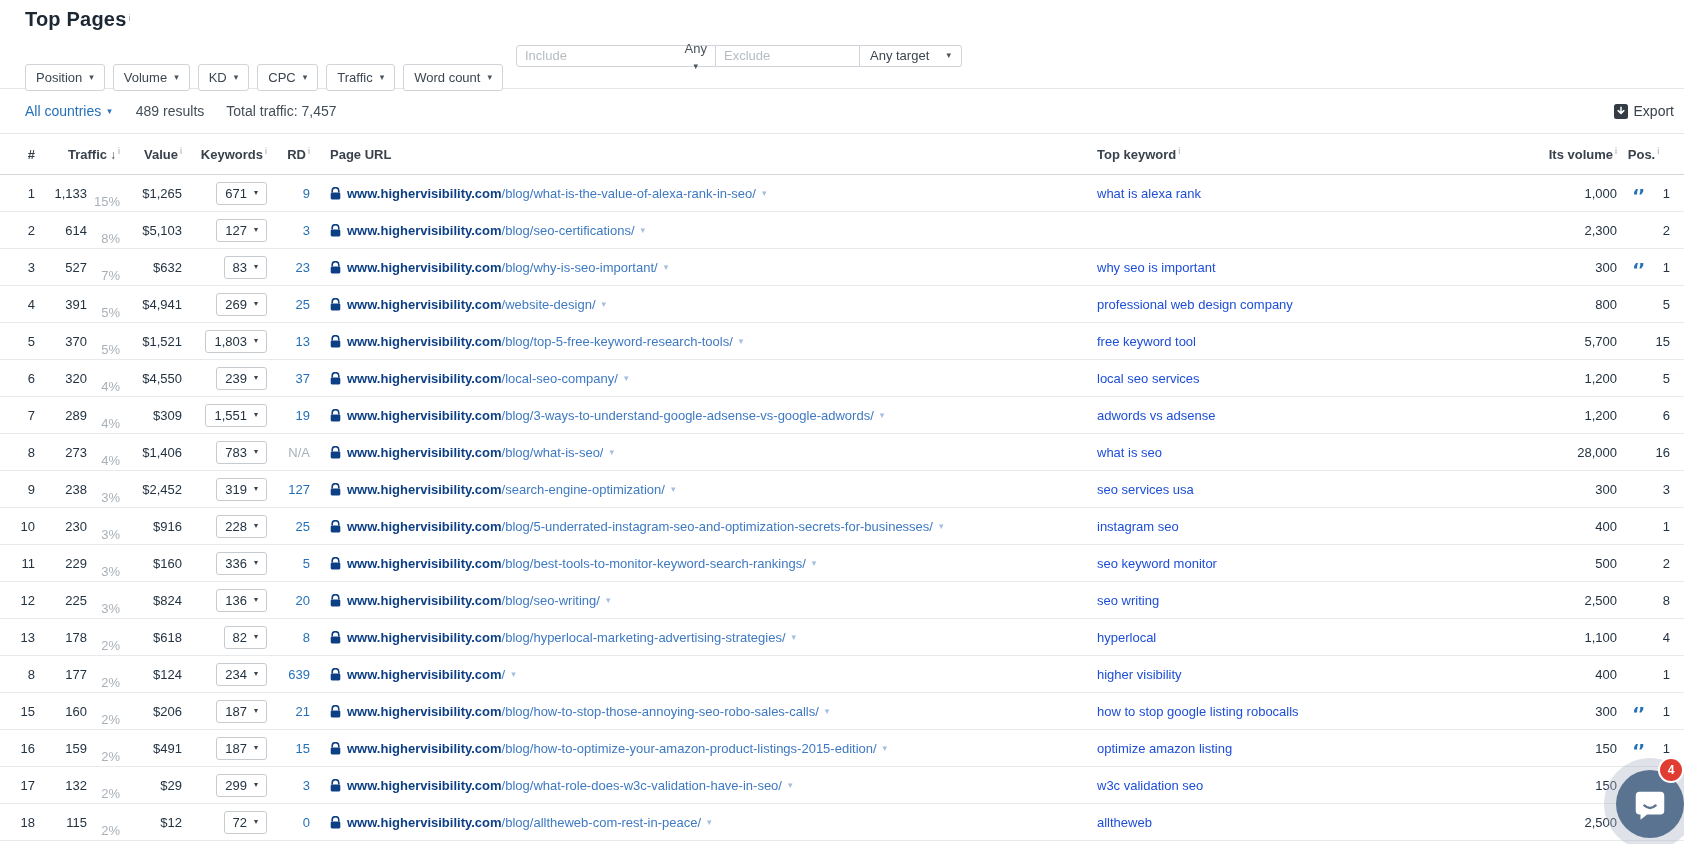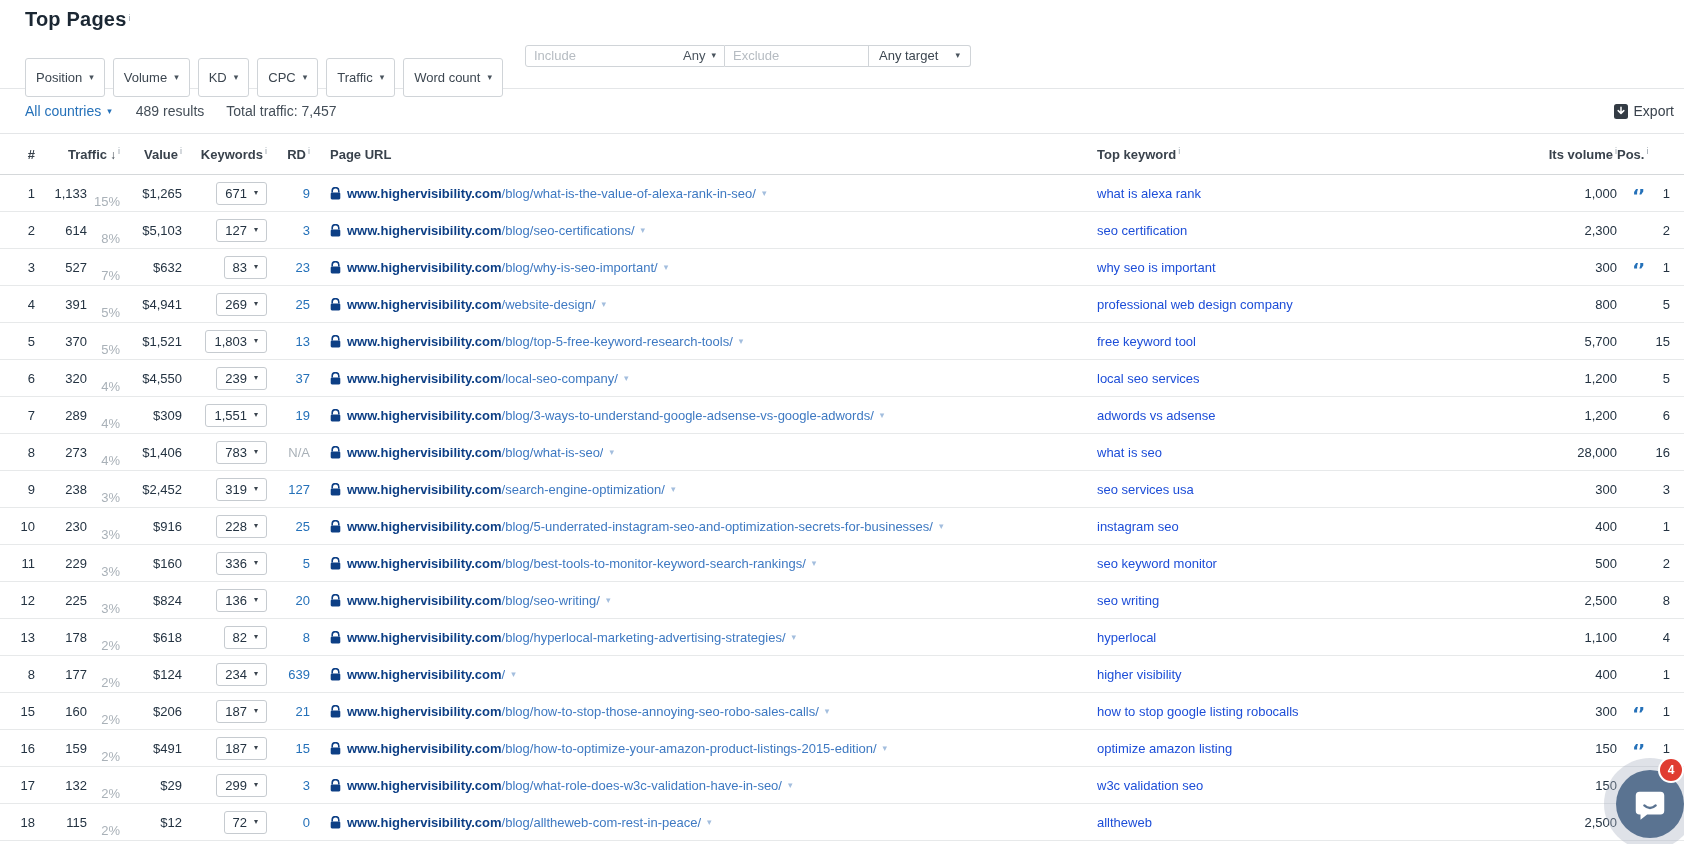--- a/index.html
+++ b/index.html
@@ -9,33 +9,33 @@
     font-family: "Liberation Sans", "DejaVu Sans", sans-serif;
     color: #243342; font-size: 13px;
   }
   
   .title-row { padding: 8px 0 0 25px; height: 36px; }
   .page-title { display: inline; font-size: 20px; font-weight: bold; color: #1b2733; letter-spacing: .2px; }
   .info-sup { font-size: 9px; color: #9aa4ad; vertical-align: super; margin-left: 2px; font-weight: normal; }
   
   .filters { display: flex; align-items: center; gap: 8px; padding-left: 25px; margin-top: 6px; height: 27px; }
   .fbtn {
-    height: 39px; padding: 0 10px; background: #fff; border: 1px solid #d0d4d8; border-radius: 3px;
+    height: 27px; padding: 0 10px; background: #fff; border: 1px solid #d0d4d8; border-radius: 3px;
     display: inline-flex; align-items: center; gap: 7px; font-size: 13px; color: #3c4650; cursor: pointer; white-space: nowrap; margin-top: 44px;
   }
   .caret { font-size: 9px; color: #49535d; line-height: 1; }
-  .fgroup { display: flex; height: 22px; margin-left: 14px; }
+  .fgroup { display: flex; height: 22px; margin-left: 5px; }
   .fseg { border: 1px solid #d0d4d8; background: #fff; display: flex; align-items: center; }
   .fseg + .fseg { border-left: none; }
   .seg-include { width: 200px; border-radius: 3px 0 0 3px; padding: 0 8px; justify-content: space-between; }
   .seg-exclude { width: 144px; padding: 0 8px; align-items: center; }
   .seg-target { width: 102px; border-radius: 0 3px 3px 0; padding: 0 10px; justify-content: space-between; cursor: pointer; color: #3c4650; }
   .fseg input { border: none; outline: none; width: 120px; font-size: 13px; font-family: inherit; color: #3c4650; }
   .fseg input::placeholder { color: #b6bcc2; }
-  .any-label { color: #49535d; display: inline-flex; align-items: center; gap: 6px; cursor: pointer; }
+  .any-label { color: #49535d; display: inline-flex; align-items: center; gap: 6px; cursor: pointer; flex-direction: column; }
   
   .toolbar {
     margin-top: 19px; height: 46px; border-top: 1px solid #e4e6e8; border-bottom: 1px solid #e4e6e8;
     display: flex; align-items: center; padding: 0 10px 0 25px; font-size: 14px;
   }
   .countries { color: #2571b9; display: inline-flex; align-items: center; gap: 6px; cursor: pointer; }
   .countries .caret { color: #2571b9; }
   .results { margin-left: 24px; color: #444e58; }
   .total-traffic { margin-left: 22px; color: #444e58; }
   .export-btn { margin-left: auto; display: inline-flex; align-items: center; gap: 6px; color: #39424c; cursor: pointer; }
@@ -49,21 +49,21 @@
   .c.pct   { width: 33px;  text-align: right; color: #a9b1b8; margin-top: 16px; }
   .c.value { width: 62px;  text-align: right; }
   .c.kwcol { width: 85px;  display: flex; justify-content: flex-end; }
   .c.rd    { width: 43px;  text-align: right; }
   .c.url   { flex: 1 1 auto; min-width: 0; padding-left: 20px; overflow: hidden; display: flex; align-items: center; gap: 6px; text-align: center; }
   .c.topkw { width: 425px; overflow: hidden; }
   .c.vol   { width: 95px;  text-align: right; }
   .c.quo   { width: 30px;  display: flex; justify-content: flex-end; padding-right: 3px; }
   .c.pos   { width: 23px;  text-align: right; }
   .h.trafgrp { width: 85px; text-align: right; }
-  .h.posgrp  { width: 53px; text-align: left; }
+  .h.posgrp  { width: 53px; text-align: center; }
   .sort-arrow { font-size: 12px; color: #39424c; margin-left: 3px; }
   .kwbox {
     display: inline-flex; align-items: center; gap: 7px; border: 1px solid #c6cbd0; border-radius: 3px;
     padding: 3px 8px; color: #243342; cursor: pointer; background: #fff;
   }
   .kwbox .caret { font-size: 8px; color: #3a444e; }
   a.rd-link { color: #2571b9; text-decoration: none; cursor: pointer; }
   a.rd-link.na { color: #a9b1b8; cursor: default; }
   .lock { display: inline-flex; flex: none; }
   a.urllink { text-decoration: none; overflow: hidden; white-space: nowrap; cursor: pointer; }
@@ -228,21 +228,20 @@
     <div class="c url">
       <span class="lock">
           <svg width="11" height="13" viewBox="0 0 11 13">
             <path d="M2.2 5.4 V3.9 a3.3 3.3 0 0 1 6.6 0 v1.5" fill="none" stroke="#0d3f85" stroke-width="1.6"></path>
             <rect x="0.7" y="5.4" width="9.6" height="7" rx="1.3" fill="#0d3f85"></rect>
           </svg>
         </span>
       <a class="urllink"><b>www.highervisibility.com</b><span>/blog/seo-certifications/</span></a>
       <span class="urlcaret">▾</span>
     </div>
-    <div class="c topkw"><a class="kwlink">seo certification</a></div>
     <div class="c vol">2,300</div>
     <div class="c quo">
         <span class="quotes" style="visibility: hidden;"></span>
       </div>
     <div class="c pos">2</div>
   </div>
 
   <div class="trow">
     <div class="c num">3</div>
     <div class="c traffic">527</div>

